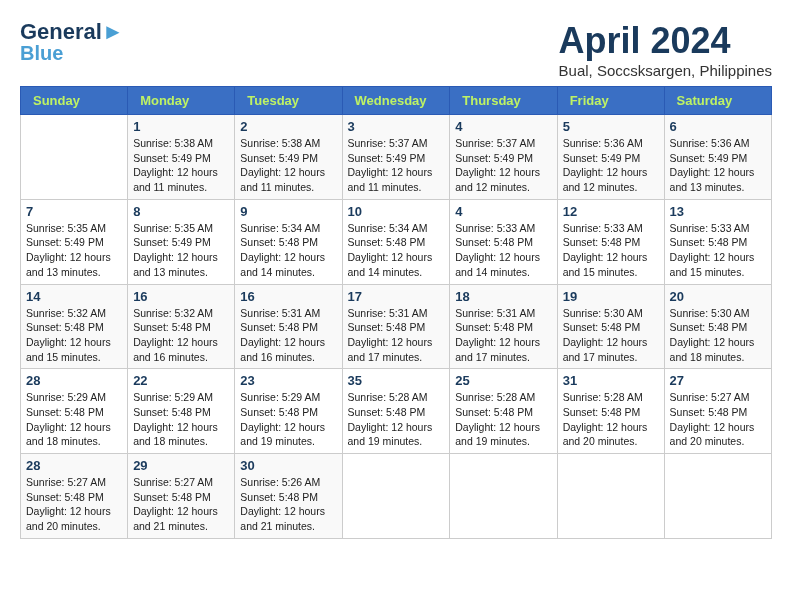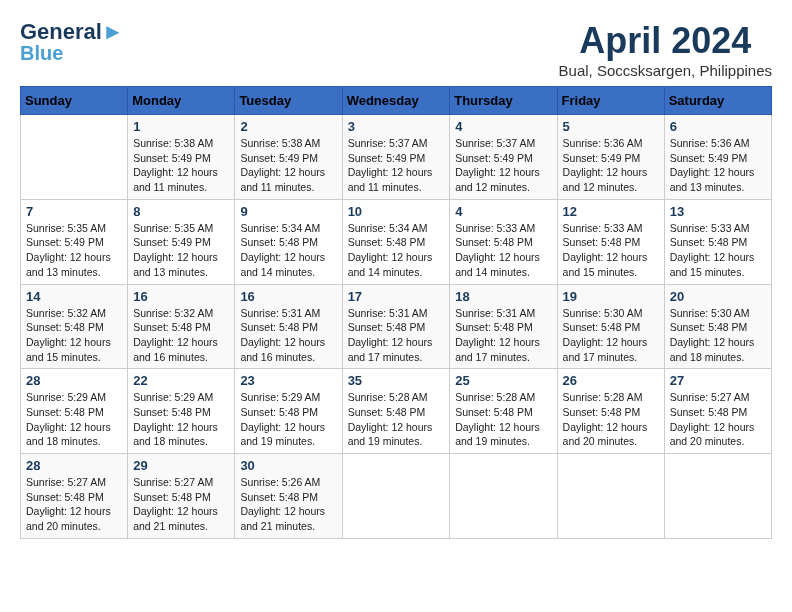--- a/index.html
+++ b/index.html
@@ -15,40 +15,40 @@
       justify-content: space-between;
       align-items: flex-start;
       margin-bottom: 7px;
     }
     .logo {
       display: flex;
       flex-direction: column;
       align-items: flex-start;
     }
     .title-area {
-      text-align: center;
+      text-align: left;
     }
     .month-title {
       font-size: 36px;
       font-weight: bold;
       color: #1a3a5c;
     }
     .location {
       font-size: 15px;
       color: #333;
     }
     table {
       width: 100%;
       border-collapse: collapse;
       font-size: 11px;
     }
     thead tr th {
       background-color: #3a6fc4;
-      color: #000000;
-      padding: 6px 4px;
+      color: #bef264;
+      padding: 6px 12px;
       text-align: left;
       font-size: 13px;
       font-weight: bold;
       border: 1px solid #2a5ab4;
     }
     tbody tr td {
       border: 1px solid #ccc;
       vertical-align: top;
       padding: 4px 5px;
       width: 108px;
@@ -282,21 +282,21 @@
 and 19 minutes.</div>
         </td>
         <td>
           <span class="day-num">25</span>
           <div class="day-detail" style="white-space: pre-line;">Sunrise: 5:28 AM
 Sunset: 5:48 PM
 Daylight: 12 hours
 and 19 minutes.</div>
         </td>
         <td>
-          <span class="day-num">26</span>
+          <span class="day-num">31</span>
           <div class="day-detail" style="white-space: pre-line;">Sunrise: 5:28 AM
 Sunset: 5:48 PM
 Daylight: 12 hours
 and 20 minutes.</div>
         </td>
         <td>
           <span class="day-num">27</span>
           <div class="day-detail" style="white-space: pre-line;">Sunrise: 5:27 AM
 Sunset: 5:48 PM
 Daylight: 12 hours

